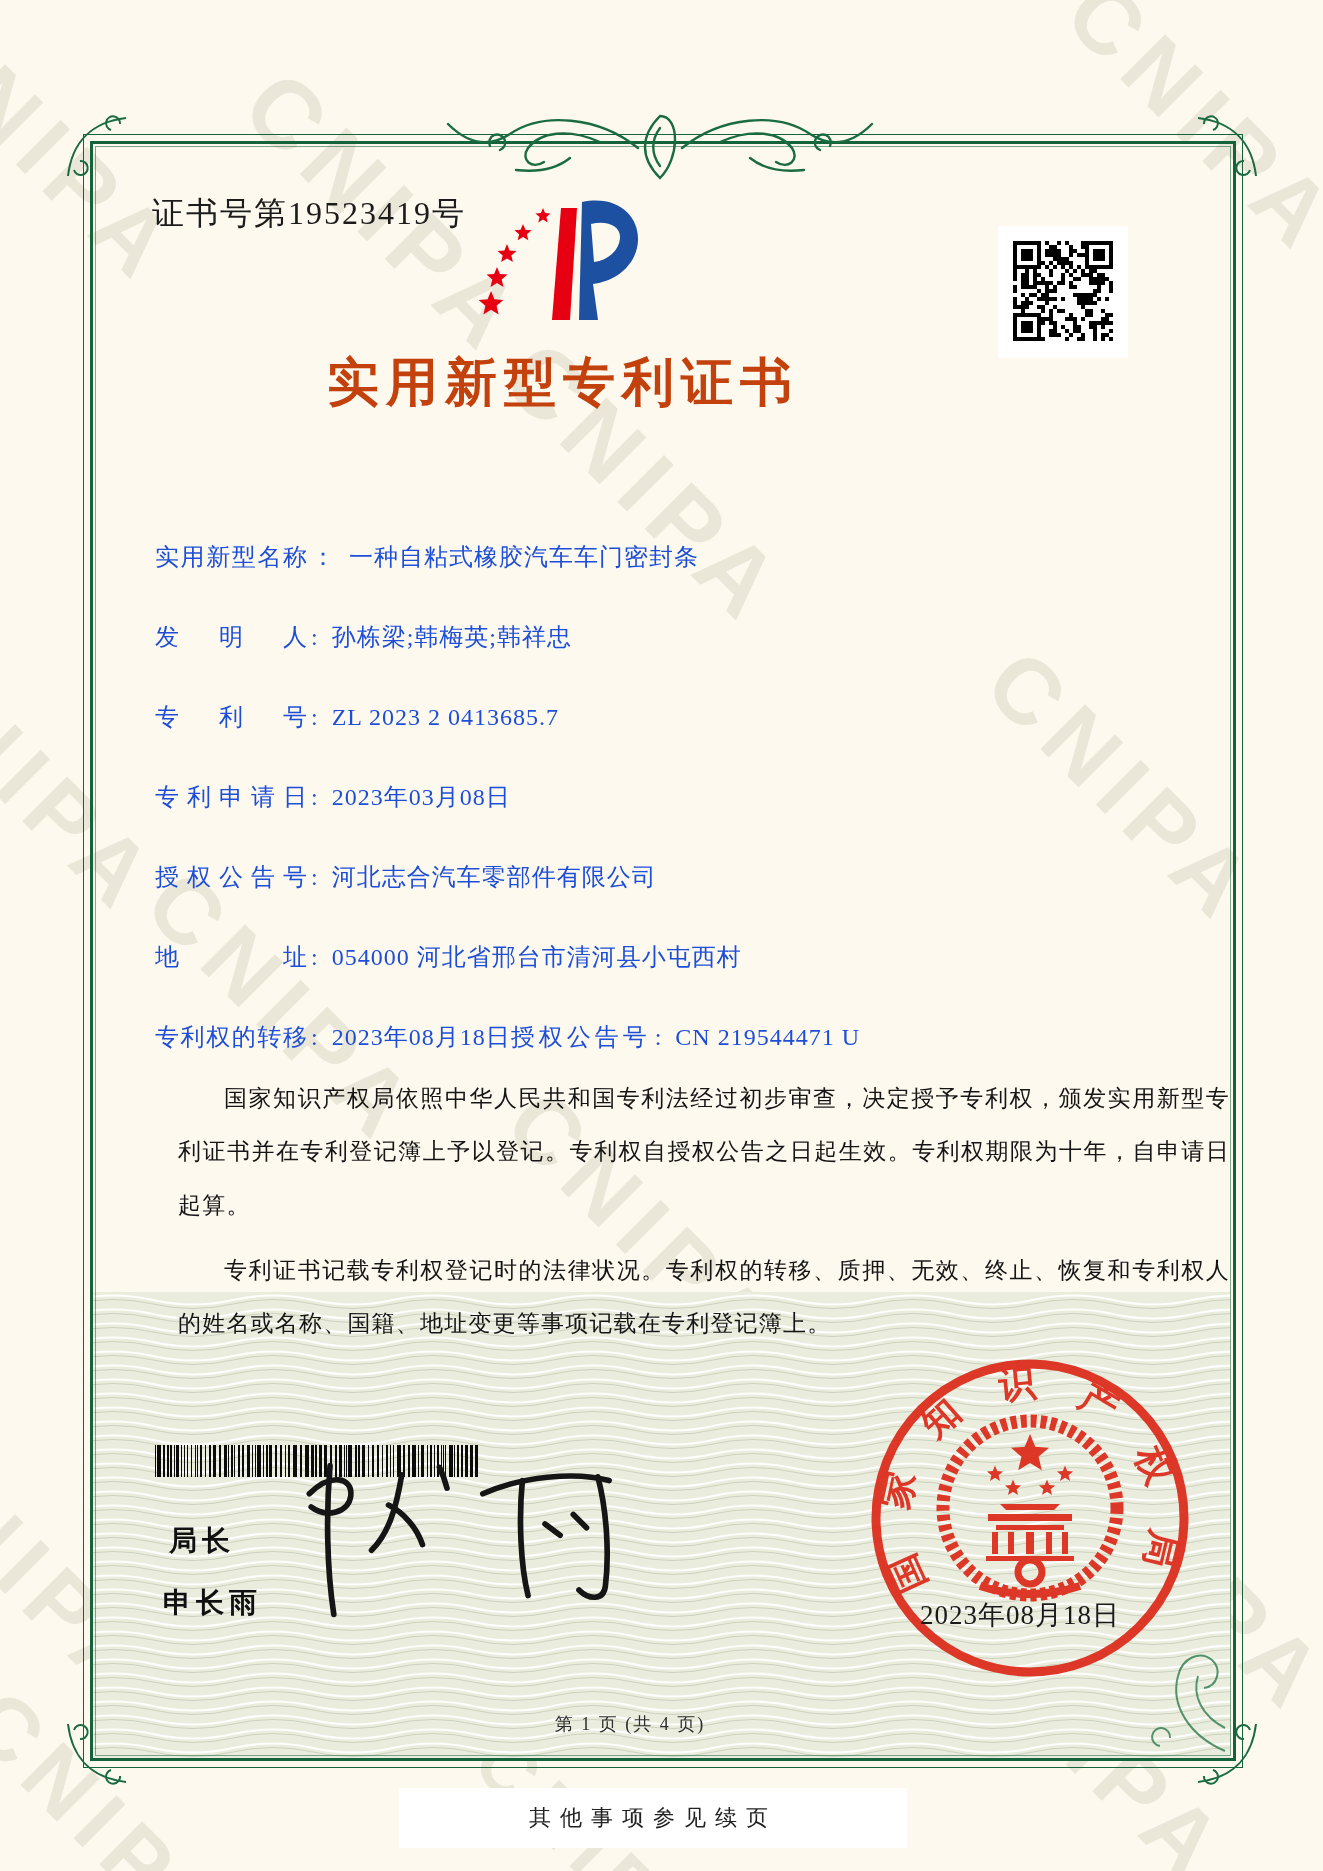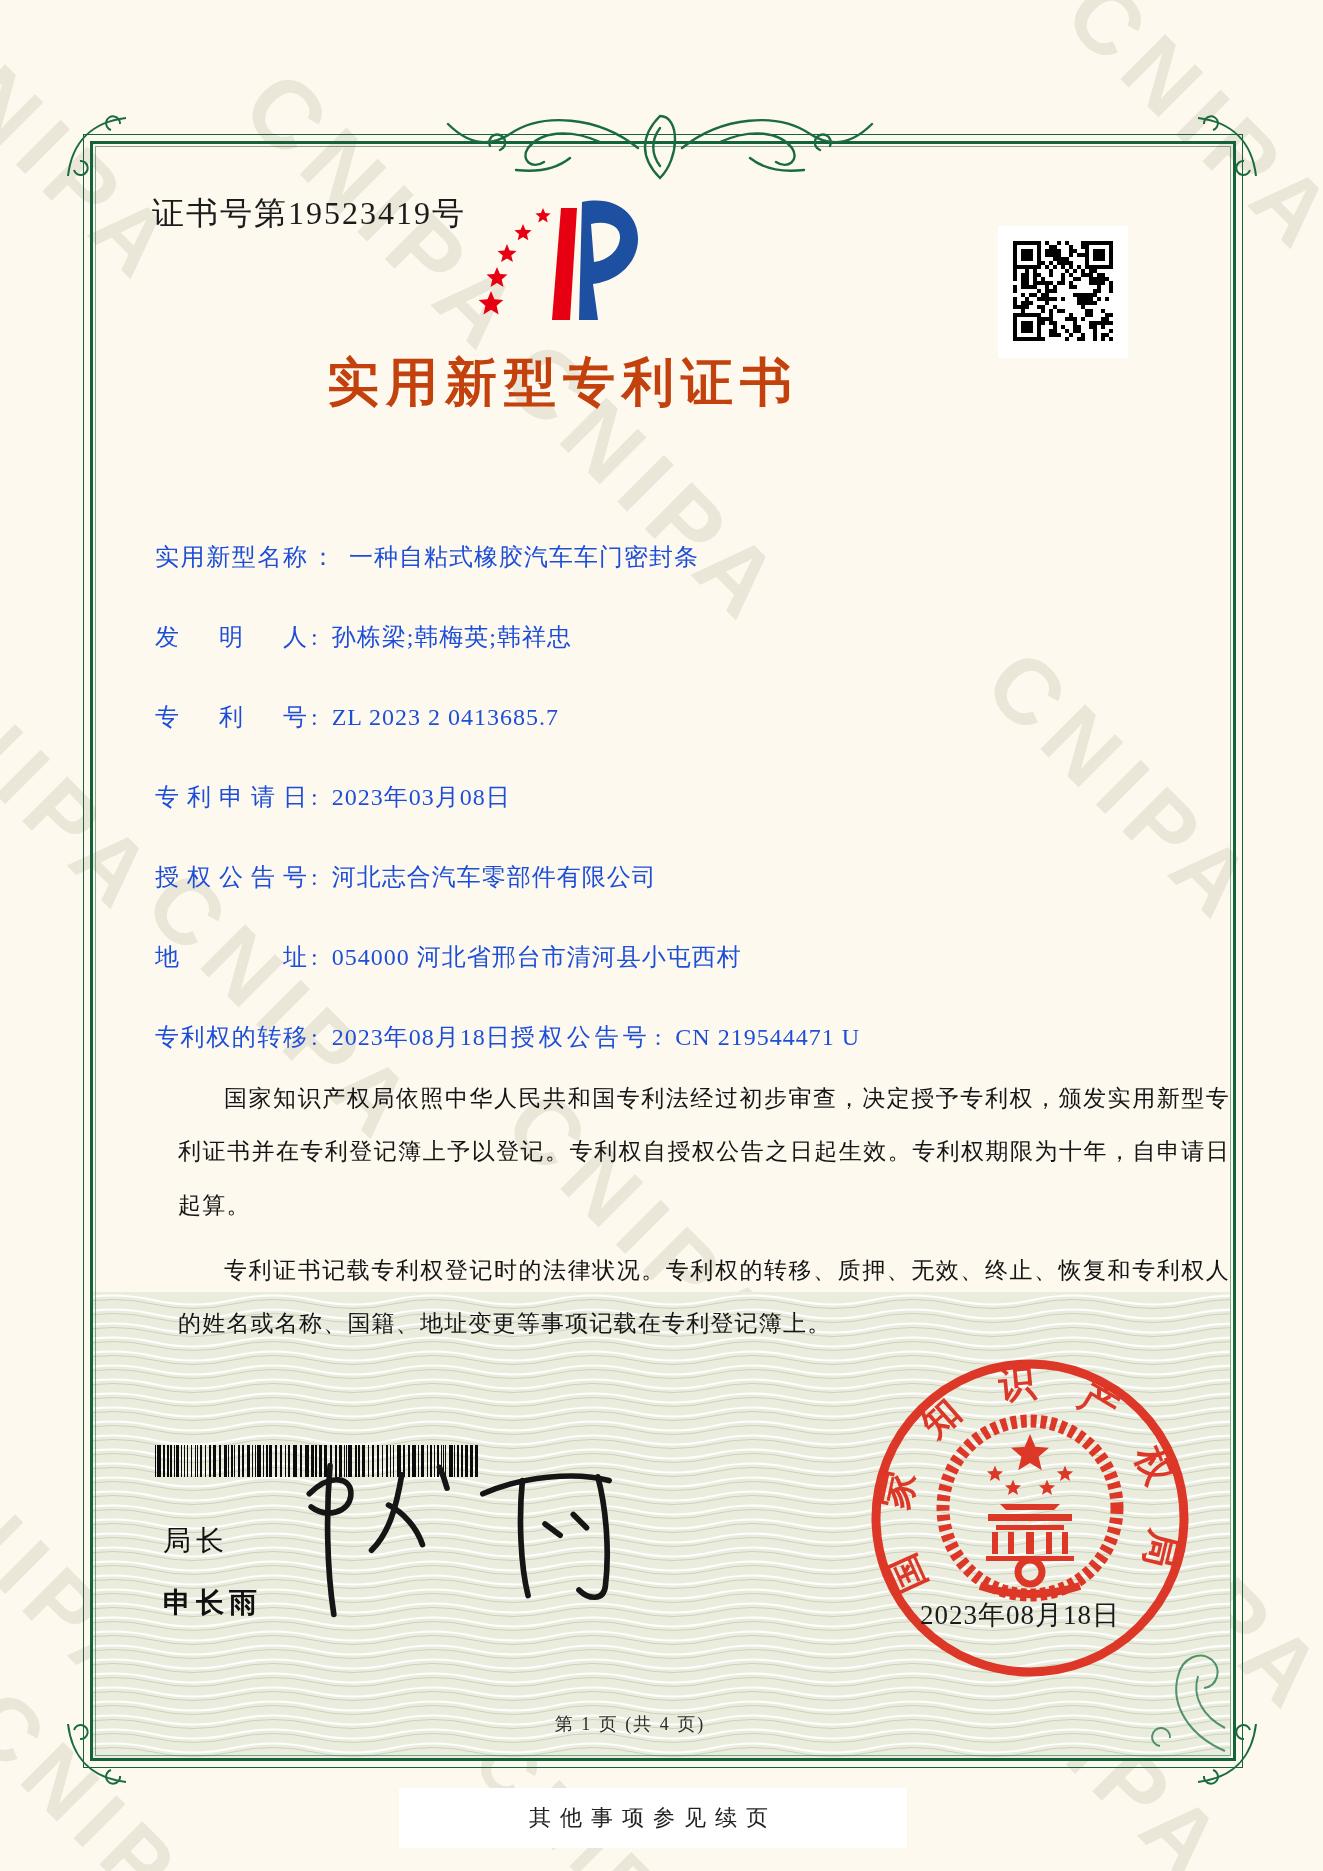--- a/index.html
+++ b/index.html
@@ -35,21 +35,21 @@
   .extra .xlabel{letter-spacing:4px;}
 
   .paras{left:138px;top:1072px;width:1052px;font-size:23px;color:#151515;
          line-height:2.32;letter-spacing:1.2px;text-align:justify;margin-left:40px;}
   .paras p{margin:0 0 12px 0;text-indent:2em;}
 
   .waves-wrap{left:93px;top:1292px;width:1137px;height:466px;z-index:2;}
 
   .barcode-wrap{left:155px;top:1445px;width:326px;height:32px;z-index:4;}
 
-  .position-title{left:163px;top:1522px;font-size:28px;font-weight:normal;letter-spacing:5px;
+  .position-title{left:169px;top:1522px;font-size:28px;font-weight:bold;letter-spacing:5px;
         color:#111;font-family:"Liberation Sans","DejaVu Sans",sans-serif;z-index:4;}
   .director-name{left:163px;top:1584px;font-size:28px;font-weight:bold;letter-spacing:5px;
         color:#111;font-family:"Liberation Sans","DejaVu Sans",sans-serif;z-index:4;}
 
   .signature{left:298px;top:1452px;z-index:5;}
   .seal{left:860px;top:1348px;z-index:6;}
   .qr{left:998px;top:226px;width:130px;height:132px;background:#fff;z-index:3;}
   .logo{left:473px;top:188px;z-index:3;}
   .top-ornament{left:425px;top:98px;z-index:3;}
   .corner{z-index:3;}

